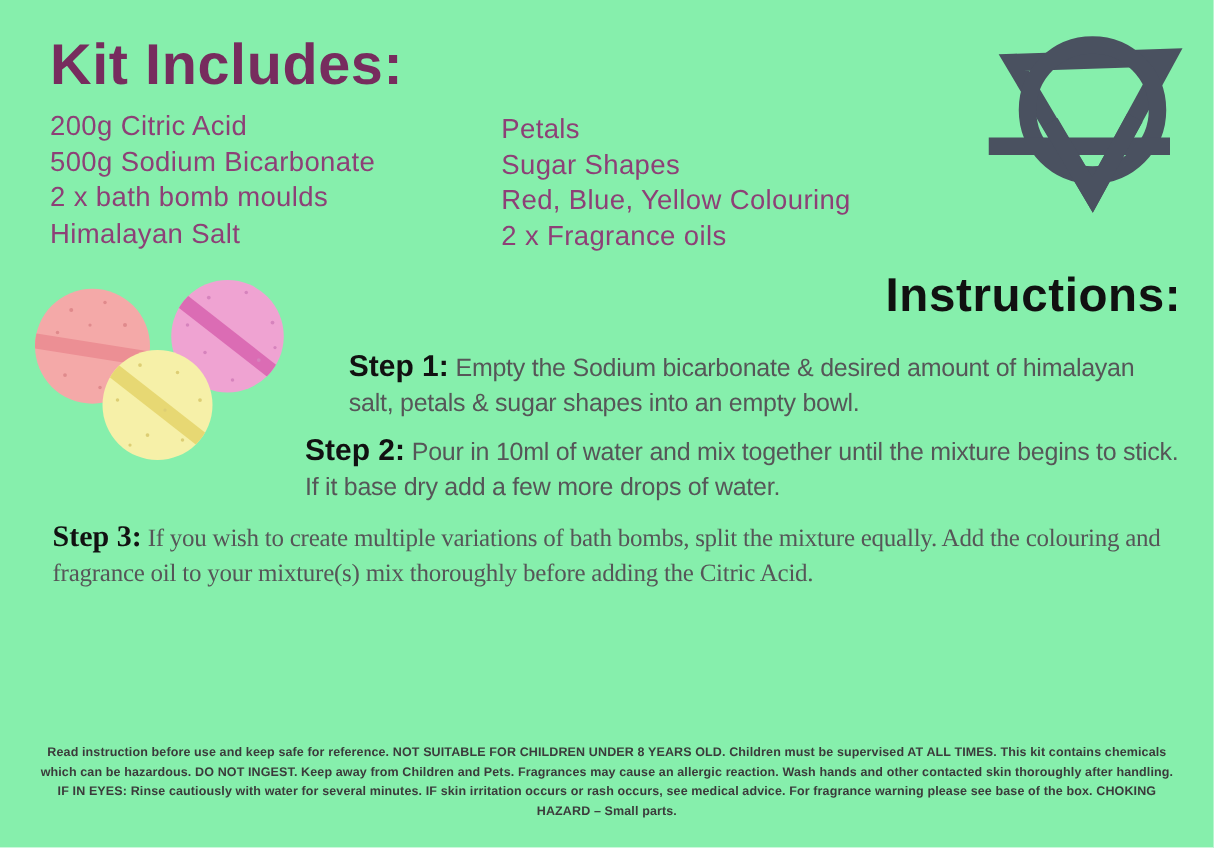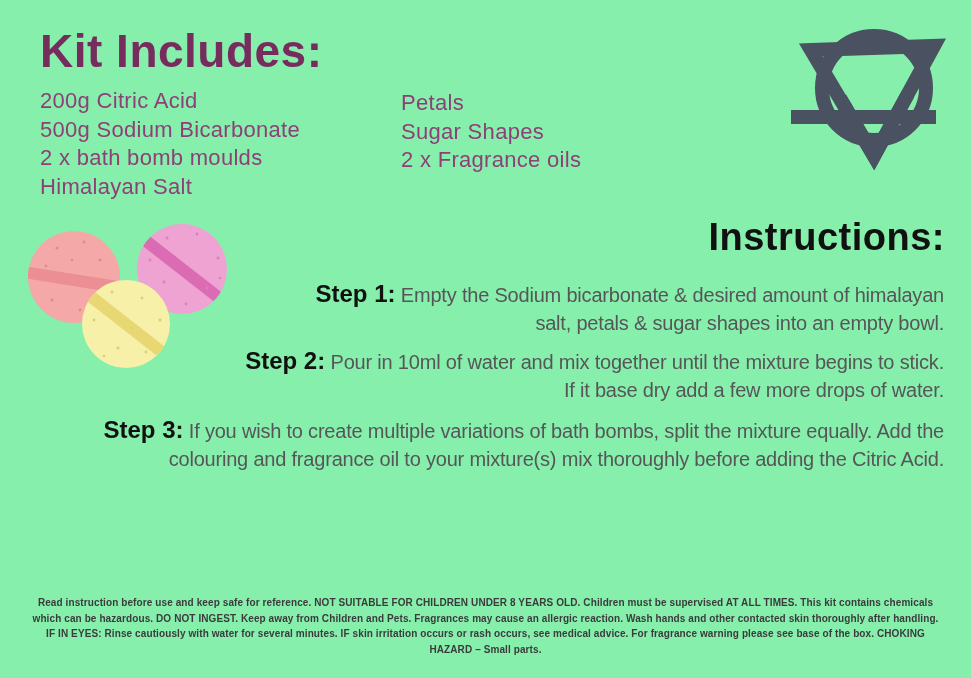--- a/index.html
+++ b/index.html
@@ -66,36 +66,36 @@
     letter-spacing: 0.5px;
   }
 
   .steps {
     position: absolute;
     left: 28px;
     right: 27px;
     top: 280px;
   }
   .step {
-    text-align: right;
+    text-align: left;
     font-size: 20px;
     line-height: 28px;
     letter-spacing: -0.2px;
     color: var(--step_body);
     margin: 0 0 10px 0;
   }
   .step-label {
     font-weight: 700;
     font-size: 24px;
     color: var(--step_label);
     letter-spacing: 0;
   }
   .step-1 { max-width: 665px; margin-left: auto; }
   .step-2 { max-width: 700px; margin-left: auto; margin-bottom: 12px; }
-  .step-3 { max-width: 902px; margin-left: auto; margin-bottom: 20px; }
+  .step-3 { max-width: 902px; margin-left: auto; margin-bottom: 20px; font-family: Liberation Serif, serif; }
   .step-4 { margin-bottom: 22px; }
   .step-5 { max-width: 865px; margin-left: auto; }
 
   
   .warning {
     position: absolute;
     left: 30px;
     right: 30px;
     top: 595px;
     text-align: center;
@@ -116,20 +116,21 @@
   <div class="kit-list kit-left">
     <div>200g Citric Acid</div>
     <div>500g Sodium Bicarbonate</div>
     <div>2 x bath bomb moulds</div>
     <div>Himalayan Salt</div>
   </div>
 
   <div class="kit-list kit-right">
     <div>Petals</div>
     <div>Sugar Shapes</div>
+    <div>Red, Blue, Yellow Colouring</div>
     <div>2 x Fragrance oils</div>
   </div>
 
   <div class="logo">
     <svg viewBox="0 0 168 166">
       <g fill="none" stroke="var(--logo_slate)" stroke-width="14">
 
         <path d="M 25 34 L 148 30 L 88 140 Z" stroke-linejoin="miter" stroke-miterlimit="6"></path>
 
         <circle cx="88" cy="72" r="52"></circle>

